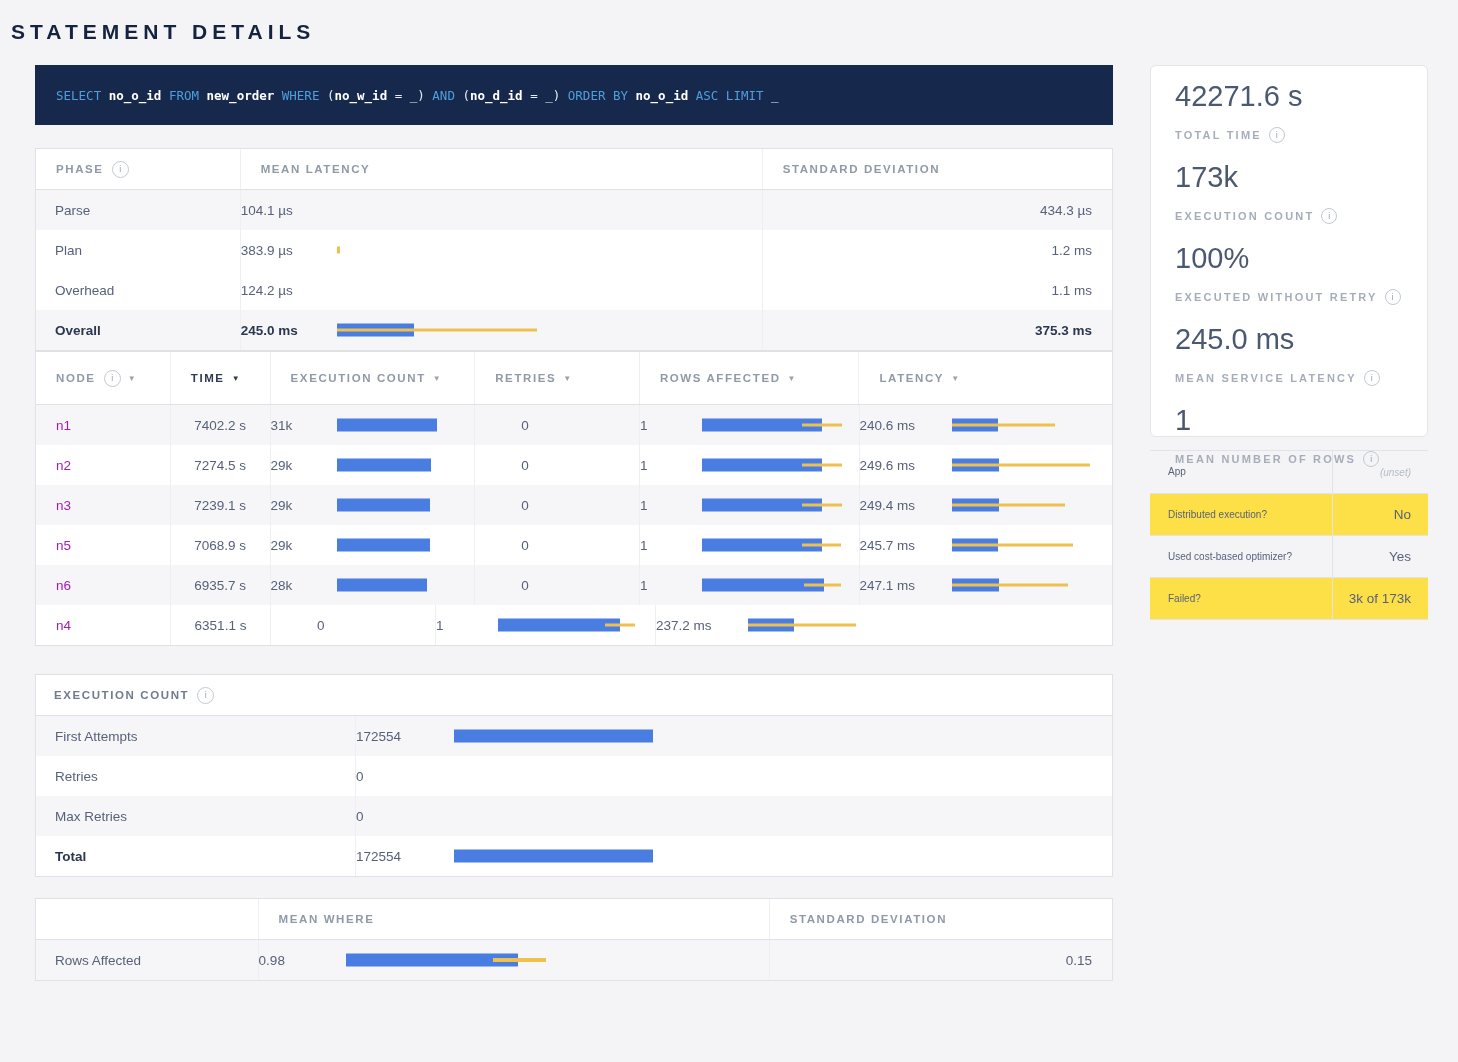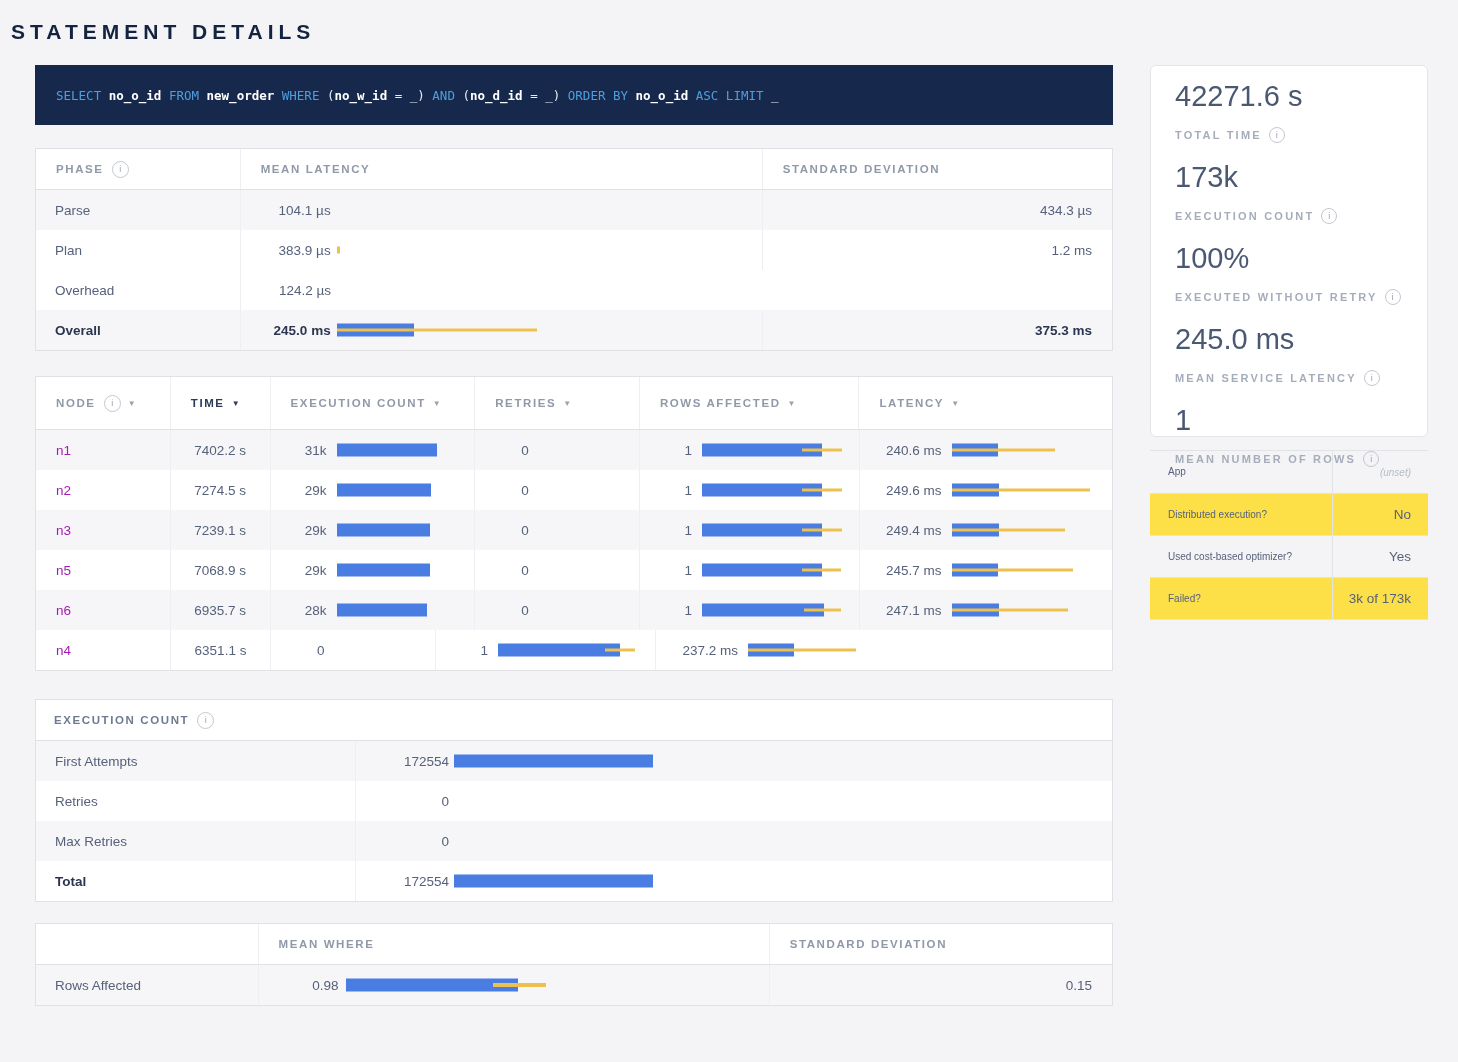--- a/index.html
+++ b/index.html
@@ -27,34 +27,34 @@
   .trow.alt{background:#f6f6f8}
   .td{box-sizing:border-box;display:flex;align-items:center;font-size:13.5px;color:#56617a;border-right:1px solid #eeeff2;height:100%}
   .td:last-child{border-right:none}
   .label-cell{padding-left:19px}
   .bold{font-weight:700;color:#2b3650}
 
   .info{display:inline-flex;align-items:center;justify-content:center;min-width:15px;width:15px;height:15px;border:1px solid #c3c8d1;border-radius:50%;font-size:9px;letter-spacing:0;color:#9aa2b0;margin-left:8px;font-weight:400;font-style:normal}
   .sort{font-size:8px;color:#9aa2b0;margin-left:7px;letter-spacing:0}
   .th.active .sort{color:#2c3a55}
 
-  .val{text-align:right;white-space:nowrap;display:inline-block}
+  .val{white-space:nowrap;display:inline-block}
   .bars{position:relative;flex:1;height:100%}
   .b-blue{position:absolute;left:0;top:50%;transform:translateY(-50%);height:13px;background:#4a7de2}
   .b-yellow{position:absolute;left:0;top:50%;transform:translateY(-50%);height:3px;background:#eec14f}
   .b-tick{position:absolute;left:0;top:50%;transform:translateY(-50%);height:7px;background:#eec14f}
 
   
   .phase-tbl .thead{height:40px}
   .pw1{width:205px}.pw2{width:523px}.pw3{width:350px}
   .phase-tbl .c-mean .val{width:90px}
   .phase-tbl .c-mean .bars{margin-left:6px}
   .phase-tbl .b-yellow{height:3px}
   .c-right{justify-content:flex-end;padding-right:20px}
-  .phase-tbl{margin-bottom:25px}
+  .phase-tbl{}
 
   
   .node-tbl .thead{height:52px}
   .nw1{width:135px}.nw2{width:100px}.nw3{width:205px}.nw4{width:165px}.nw5{width:220px}.nw6{width:253px}
   .node-tbl .c-node{padding-left:20px}
   .node-link{color:#a21caf;text-decoration:none;cursor:pointer}
   .node-tbl .c-time{justify-content:center}
   .node-tbl .c-exec .val{width:56px}
   .node-tbl .c-exec .bars{margin-left:10px}
   .node-tbl .c-retries{padding-left:46px}
@@ -130,20 +130,21 @@
           </span>
         </div>
       <div class="td pw3 c-right">1.2 ms</div>
     </div>
     <div class="trow">
       <div class="td pw1 label-cell">Overhead</div>
       <div class="td pw2 c-mean">
           <span class="val">124.2 µs</span>
           <span class="bars"></span>
         </div>
+      <div class="td pw3 c-right">1.1 ms</div>
     </div>
     <div class="trow alt">
       <div class="td pw1 label-cell bold">Overall</div>
       <div class="td pw2 c-mean">
           <span class="val bold">245.0 ms</span>
           <span class="bars">
             <span class="b-blue" style="width: 77px;"></span>
             <span class="b-yellow" style="width: 200px;"></span>
           </span>
         </div>

